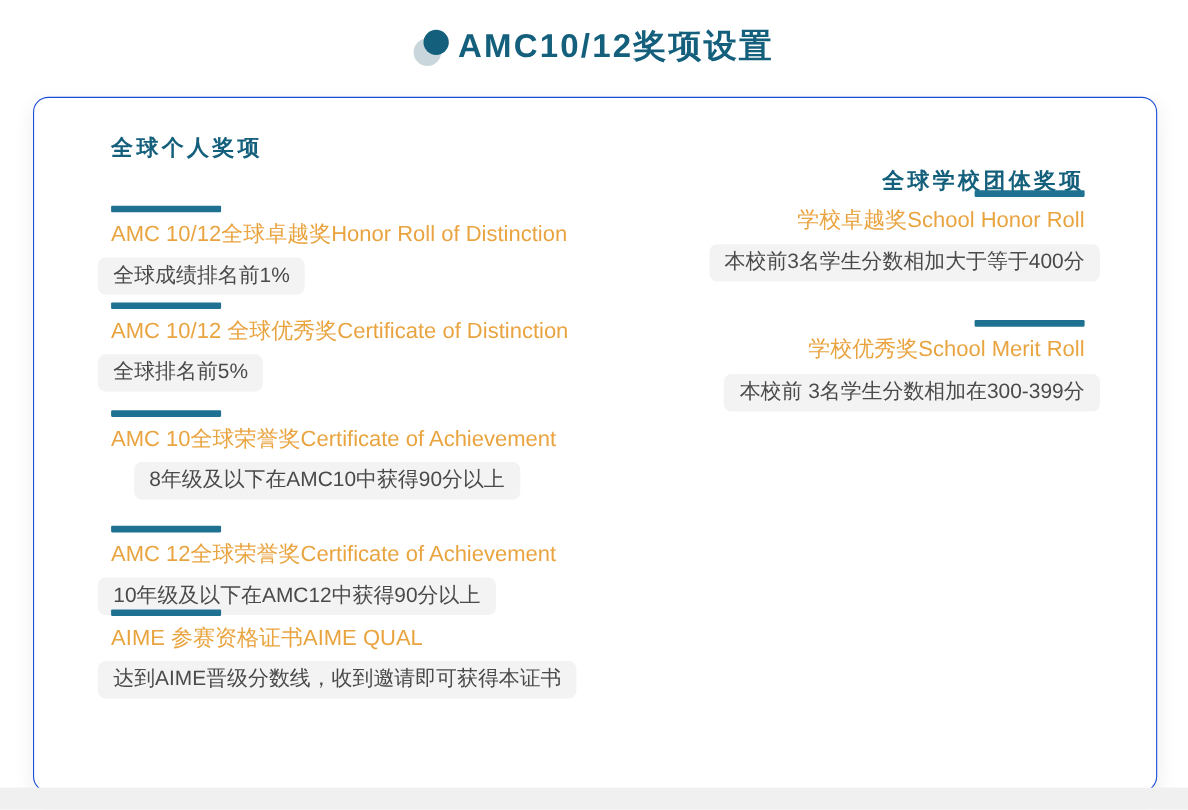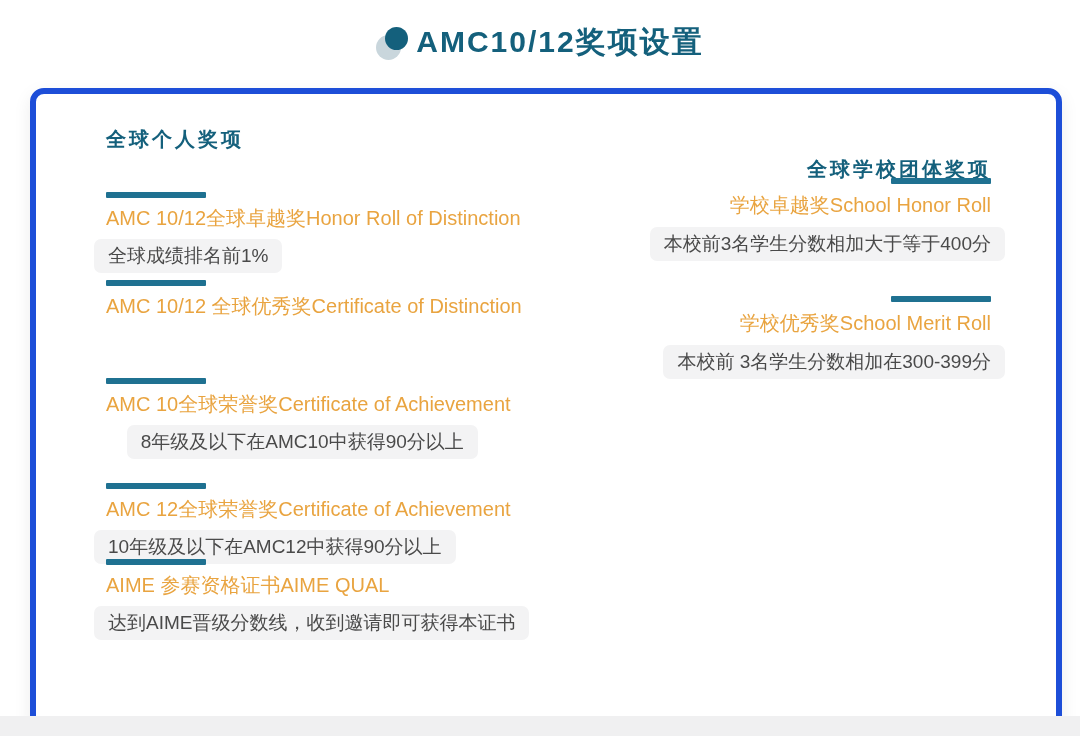--- a/index.html
+++ b/index.html
@@ -22,21 +22,21 @@
   .title-bullet .c-dark{
     position:absolute;left:9px;top:2px;width:23px;height:23px;border-radius:50%;
     background:#14607c;
   }
   .page-title{
     font-size:30px;font-weight:bold;color:#14607c;letter-spacing:2px;
   }
   
   .card{
     position:absolute;left:30px;top:88px;width:1020px;height:630px;
-    background:#ffffff;border-radius:14px;border:6px solid #1d4ed8;
+    background:#ffffff;border-radius:14px;border:1px solid #1d4ed8;
     box-shadow:0 6px 18px rgba(0,0,0,0.08);
   }
   .col-header{
     font-size:20px;font-weight:bold;color:#14607c;letter-spacing:3px;
   }
   .divider{
     width:100px;height:6px;background:#1f7191;border-radius:1px;
   }
   .award-title{
     font-size:20px;color:#e9a440;line-height:24px;white-space:nowrap;
@@ -85,20 +85,21 @@
 
     <div class="l-item l-item-0">
       <div class="divider"></div>
       <div class="award-title">AMC 10/12全球卓越奖Honor Roll of Distinction</div>
       <span class="pill">全球成绩排名前1%</span>
     </div>
 
     <div class="l-item l-item-1">
       <div class="divider"></div>
       <div class="award-title">AMC 10/12 全球优秀奖Certificate of Distinction</div>
+      <span class="pill">全球排名前5%</span>
     </div>
 
     <div class="l-item l-item-2">
       <div class="divider"></div>
       <div class="award-title">AMC 10全球荣誉奖Certificate of Achievement</div>
       <span class="pill">8年级及以下在AMC10中获得90分以上</span>
     </div>
 
     <div class="l-item l-item-3">
       <div class="divider"></div>

